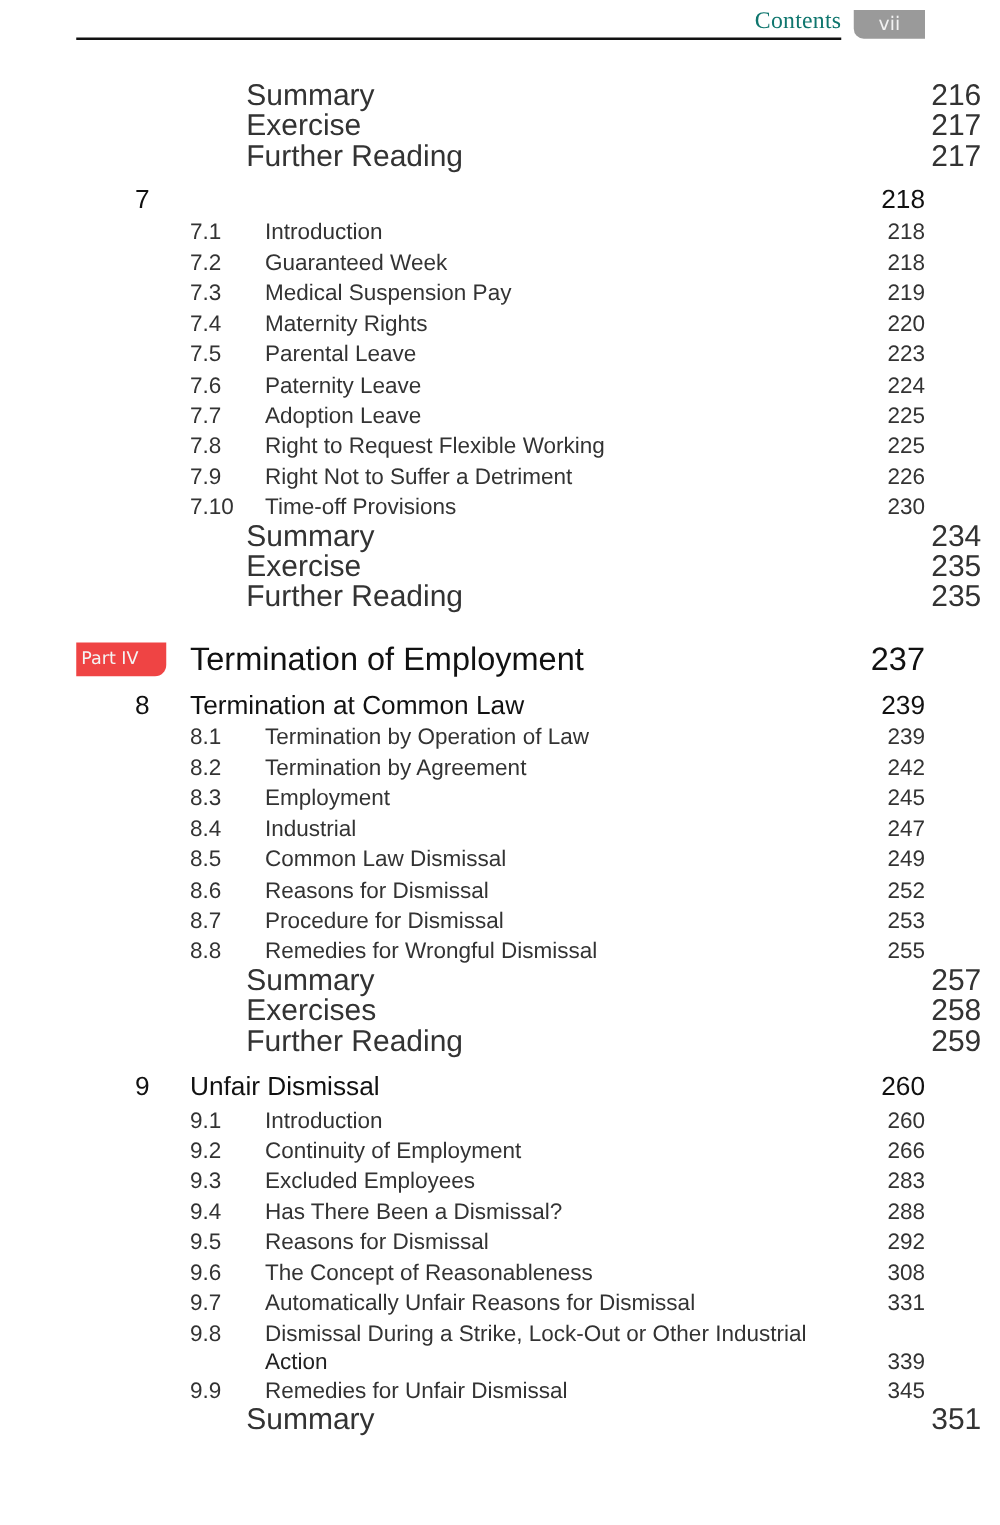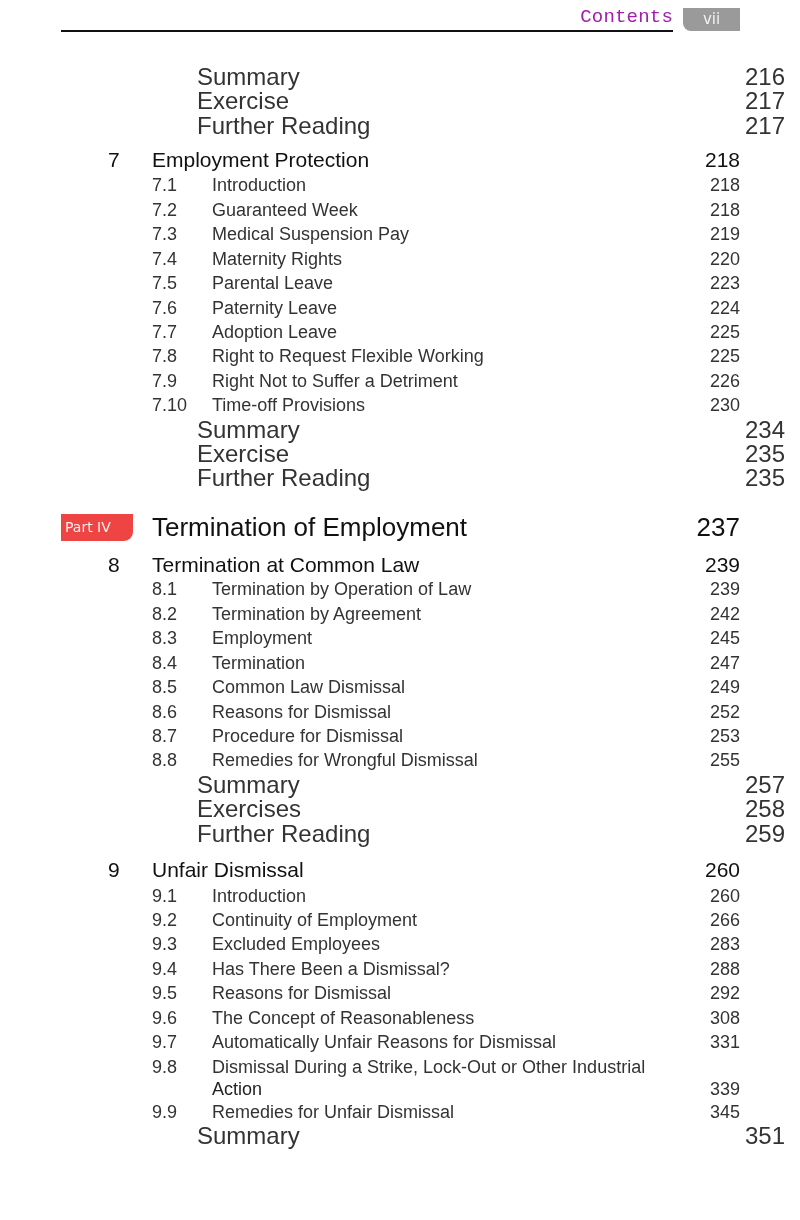--- a/index.html
+++ b/index.html
@@ -4,22 +4,22 @@
 <style>
   html, body { margin: 0; padding: 0; background: #ffffff; }
   body {
     width: 800px; height: 1220px; position: relative; overflow: hidden;
     font-family: "Liberation Sans", sans-serif; color: #222;
   }
   .header-rule {
     position: absolute; left: 61px; top: 30px; width: 612px; height: 2px; background: #111;
   }
   .header-title {
-    position: absolute; right: 127px; top: 6px; font-family: Liberation Mono, monospace;
-    font-size: 19px; color: #a21caf; letter-spacing: 0.2px;
+    position: absolute; right: 127px; top: 6px; font-family: Liberation Serif, serif;
+    font-size: 19px; color: #0f766e; letter-spacing: 0.2px;
   }
   .header-tab {
     position: absolute; left: 683px; top: 8px; width: 57px; height: 23px;
     background: #9a9a9a; border-bottom-left-radius: 8px;
     color: #f2f2f2; font-family: "DejaVu Sans", sans-serif; font-size: 15px;
     text-align: center; line-height: 23px;
   }
   .toc { position: absolute; left: 0; top: 0; width: 800px; }
   .row {
     position: absolute; left: 0; width: 800px; height: 24px;
@@ -66,21 +66,20 @@
     <span class="label">Exercise</span>
     <span class="page">217</span>
   </div>
   <div class="row plain" style="top:115px">
     <span class="label">Further Reading</span>
     <span class="page">217</span>
   </div>
 
   <div class="row chap" style="top:148px">
     <span class="num">7</span>
-    <span class="label">Employment Protection</span>
     <span class="page">218</span>
   </div>
   <div class="row sec" style="top:174px">
     <span class="num">7.1</span>
     <span class="label">Introduction</span>
     <span class="page">218</span>
   </div>
   <div class="row sec" style="top:199px">
     <span class="num">7.2</span>
     <span class="label">Guaranteed Week</span>
@@ -160,21 +159,21 @@
     <span class="label">Termination by Agreement</span>
     <span class="page">242</span>
   </div>
   <div class="row sec" style="top:627px">
     <span class="num">8.3</span>
     <span class="label">Employment</span>
     <span class="page">245</span>
   </div>
   <div class="row sec" style="top:652px">
     <span class="num">8.4</span>
-    <span class="label">Termination</span>
+    <span class="label">Industrial</span>
     <span class="page">247</span>
   </div>
   <div class="row sec" style="top:676px">
     <span class="num">8.5</span>
     <span class="label">Common Law Dismissal</span>
     <span class="page">249</span>
   </div>
   <div class="row sec" style="top:701px">
     <span class="num">8.6</span>
     <span class="label">Reasons for Dismissal</span>

